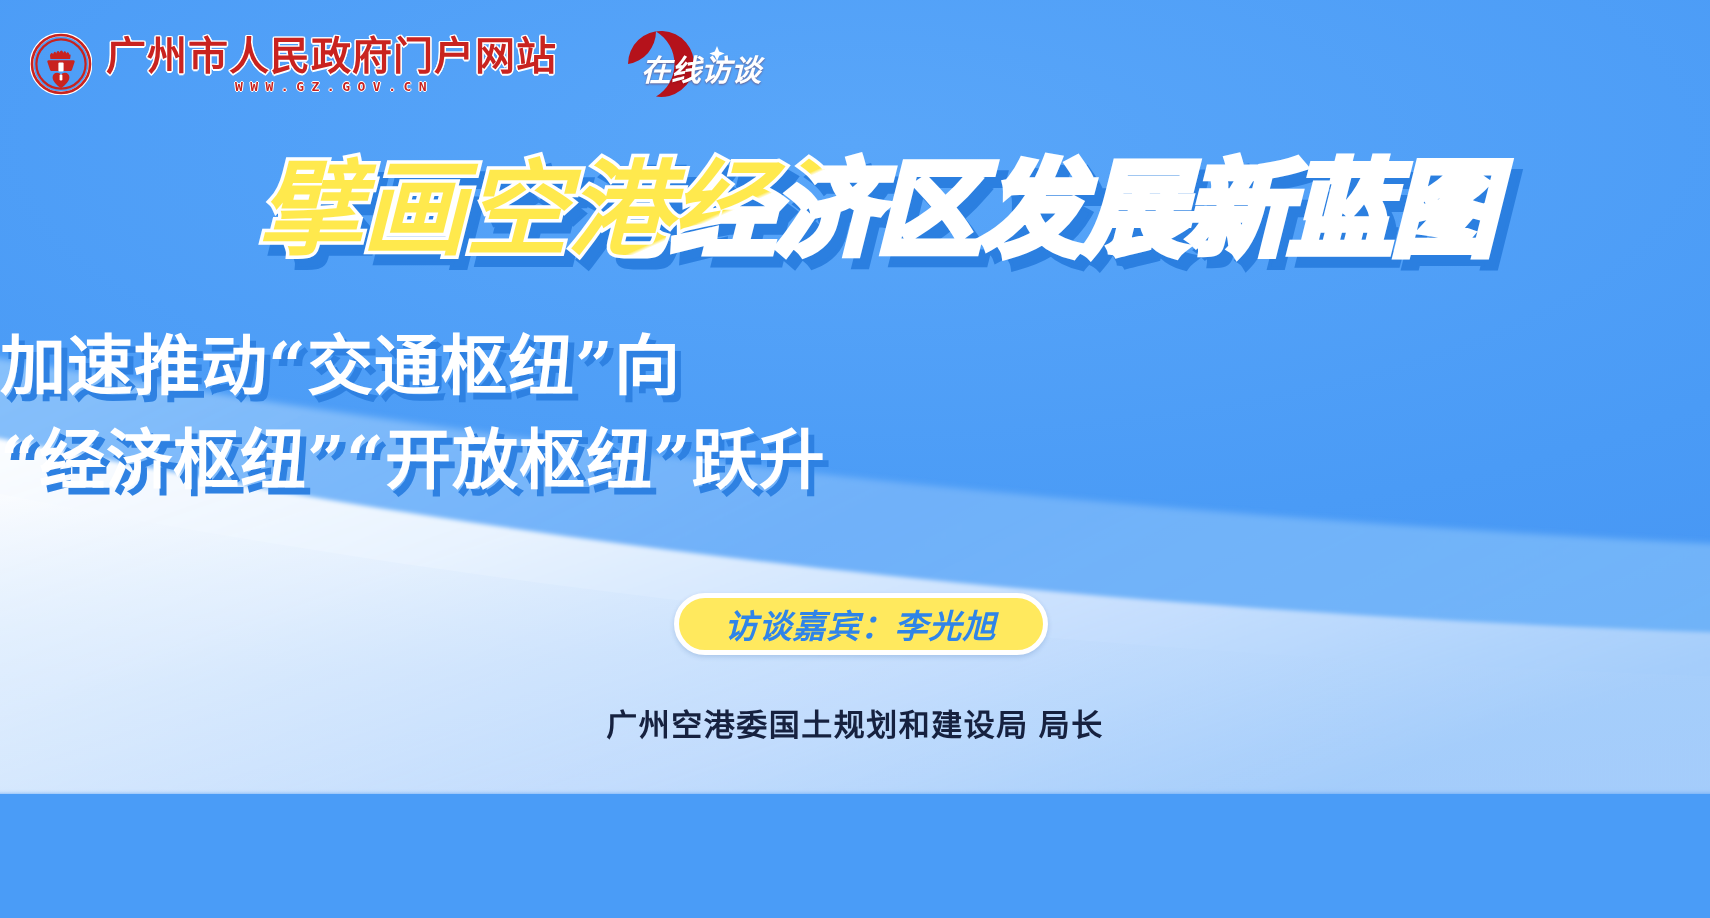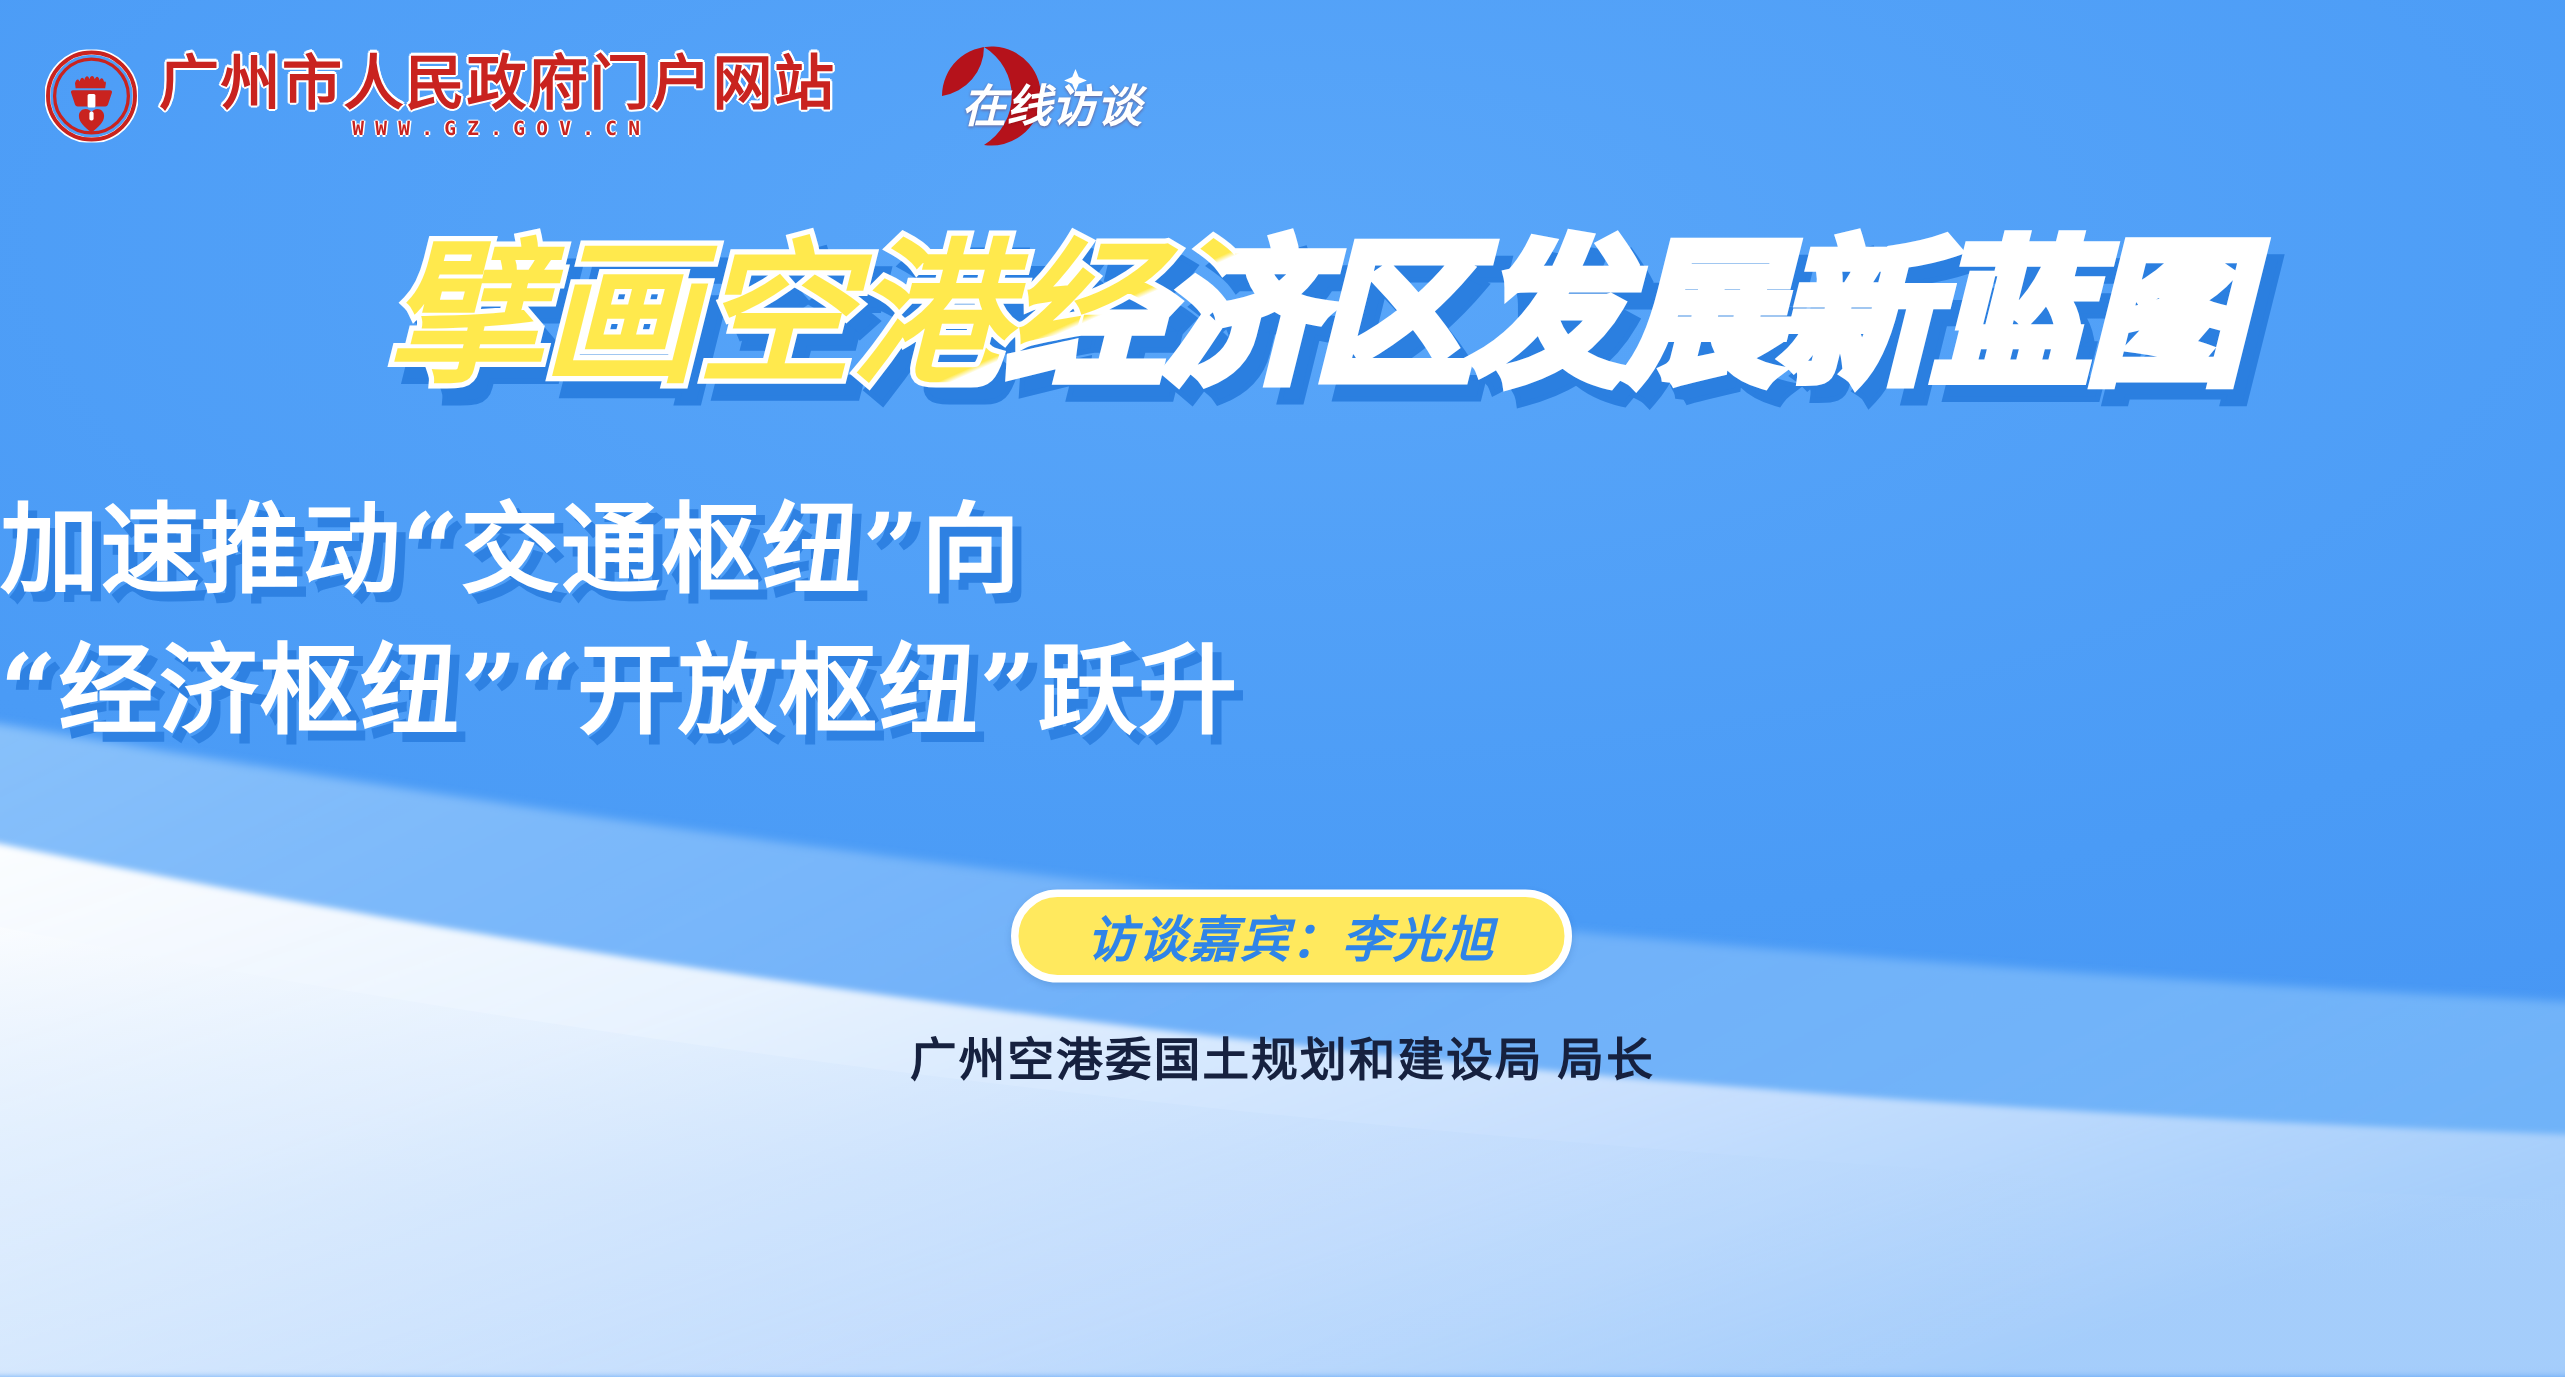--- a/index.html
+++ b/index.html
@@ -7,21 +7,21 @@
 
   html, body {
     width:1710px; height:918px;
     overflow:hidden;
     background:#4a9cf7;
     font-family:"Liberation Sans","DejaVu Sans",sans-serif;
   }
 
   #poster {
     position:relative;
-    width:1710px; height:918px;
+    width:1710px; height:794px;
     overflow:hidden;
     background:
       radial-gradient(120% 90% at 50% 18%, #59a6f9 0%, #4a9bf6 55%, #4492f2 100%);
   }
 
   .sweep-svg { position:absolute; left:0; bottom:0; width:1710px; height:460px; }
 
   
   .header {
     position:absolute;
@@ -166,23 +166,23 @@
     letter-spacing:1px;
     color:#2f84e8;
     white-space:nowrap;
     box-shadow:0 2px 5px rgba(20,70,140,.18);
   }
 
   
   .affiliation {
     position:absolute;
     left:0; right:0;
-    top:681px;
+    top:700px;
     text-align:center;
-    font-family:Liberation Serif, serif;
+    font-family:Liberation Sans, sans-serif;
     font-weight:bold;
     font-size:31px;
     letter-spacing:1.5px;
     color:#16213f;
     white-space:nowrap;
   }
 </style>
 </head>
 <body>
 

